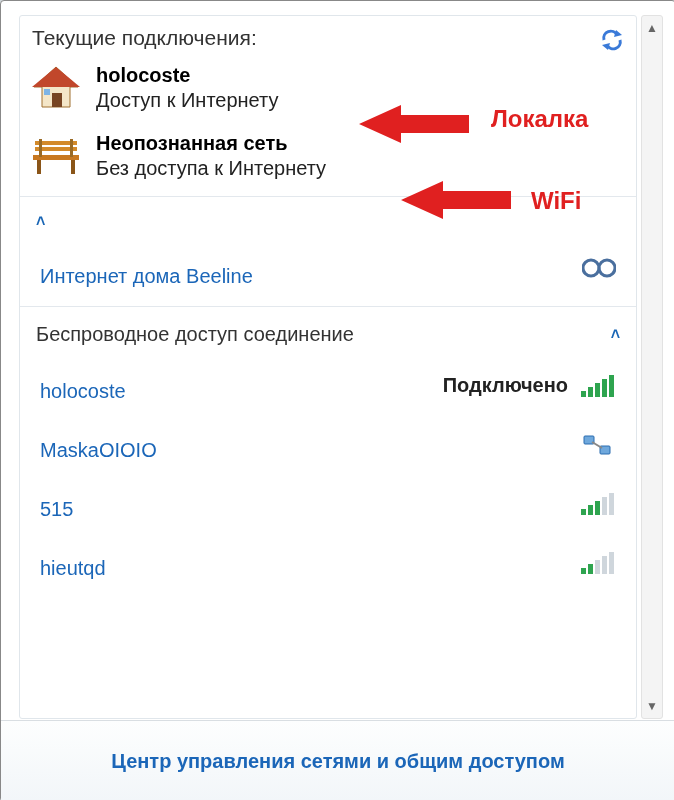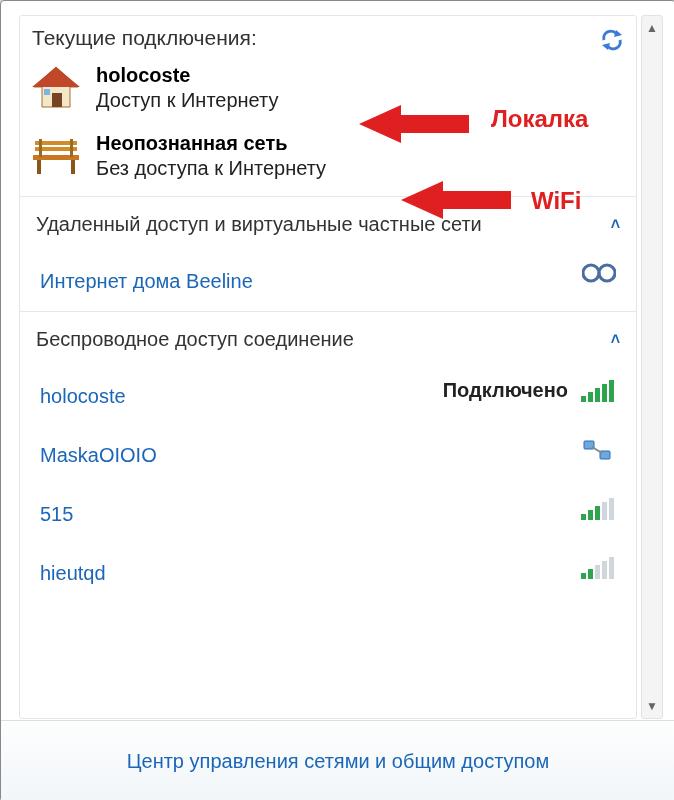--- a/index.html
+++ b/index.html
@@ -19,21 +19,21 @@
   .ctext .name{font-weight:700;font-size:20px;}
   .ctext .status{font-size:20px;color:#222;}
   .sep{height:1px;background:#e3e8ed;margin:6px 0;}
   .section-head{display:flex;align-items:center;padding:10px 16px;font-size:20px;color:#333;cursor:pointer;}
   .section-head .lbl{flex:1;}
   .chev{color:#1a66b5;font-weight:700;font-size:16px;}
   .item{display:flex;align-items:center;padding:12px 20px;font-size:20px;}
   .item .nm{color:#1b66b8;flex:1;margin-top:12px;}
   .item .st{font-weight:700;color:#222;margin-right:12px;}
   .sig{width:36px;height:26px;}
-  .footer{position:absolute;left:0;right:0;bottom:0;height:80px;border-top:1px solid #d9dee2;background:linear-gradient(#fdfefe,#f2f6f9);display:flex;align-items:center;justify-content:center;}
+  .footer{position:absolute;left:0;right:0;bottom:0;height:80px;border-top:1px solid #d9dee2;background:linear-gradient(#fdfefe,#f2f6f9);display:flex;align-items:center;justify-content:center;font-weight:bold;}
   .footer a{color:#1b66b8;font-size:20px;text-decoration:none;}
   
   .arrow{position:absolute;}
   .arrow svg{display:block;}
   .alabel{position:absolute;color:#e02020;font-size:24px;font-weight:700;}
 </style>
 </head>
 <body>
 
 <div class="frame">
@@ -81,21 +81,20 @@
       </div>
       <div class="ctext">
         <div class="name">Неопознанная сеть</div>
         <div class="status">Без доступа к Интернету</div>
       </div>
     </div>
 
     <div class="sep"></div>
 
     <div class="section-head">
-      <span class="lbl">Удаленный доступ и виртуальные частные сети</span>
       <span class="chev">˄</span>
     </div>
     <div class="item">
       <span class="nm">Интернет дома Beeline</span>
       <span>
         <svg width="34" height="22" viewBox="0 0 34 22">
           <circle cx="9" cy="11" r="8" fill="none" stroke="#4a6f9e" stroke-width="3"></circle>
           <circle cx="25" cy="11" r="8" fill="none" stroke="#4a6f9e" stroke-width="3"></circle>
         </svg>
       </span>

